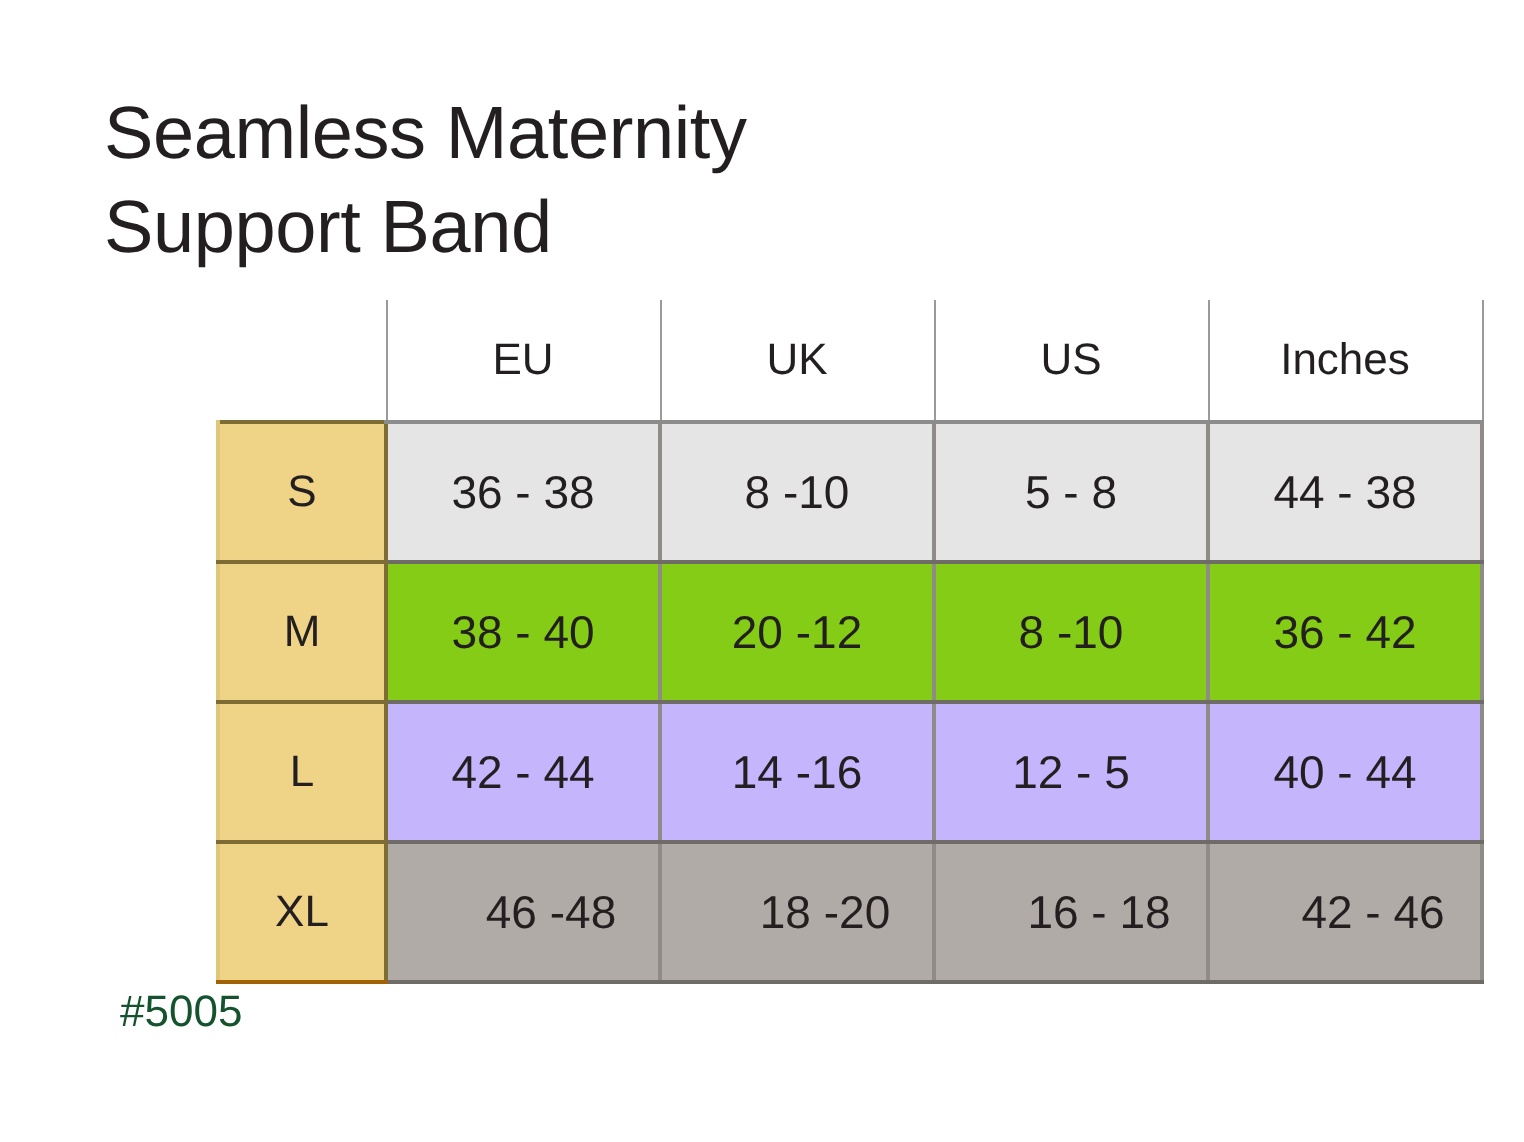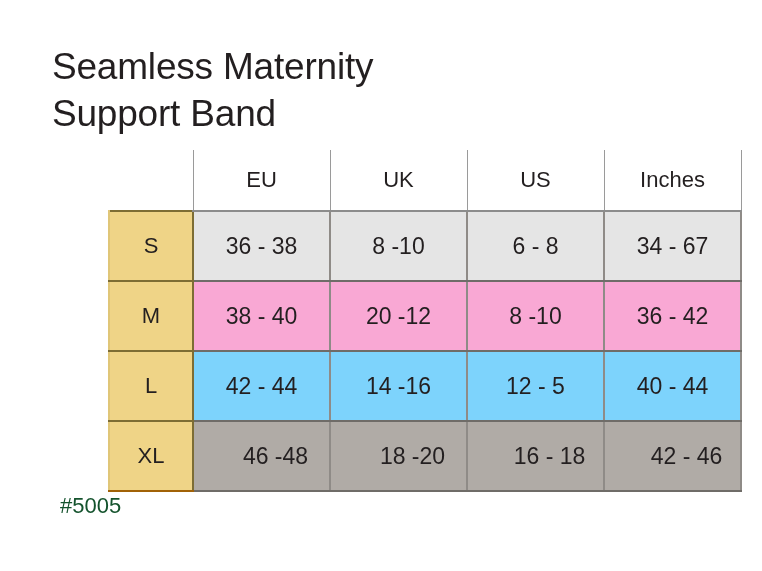--- a/index.html
+++ b/index.html
@@ -99,22 +99,22 @@
   }
   .size-table tbody tr:first-child td.size-cell {
     border-top: 2px solid #7d6d34;
   }
   .size-table tbody tr:last-child td.size-cell {
     border-bottom: 2px solid #a16207;
   }
 
   
   tr.row-s  td.data-cell { background: #e5e5e5; }
-  tr.row-m  td.data-cell { background: #f9a8d4; }
-  tr.row-l  td.data-cell { background: #7dd3fc; }
+  tr.row-m  td.data-cell { background: #84cc16; }
+  tr.row-l  td.data-cell { background: #c4b5fd; }
   tr.row-xl td.data-cell { background: #b0aba6; padding-left: 28px; }
 
   
   .style-code {
     position: absolute;
     left: 60px;
     top: 493px;
     font-size: 22px;
     color: #14532d;
   }
@@ -142,22 +142,22 @@
         <th>UK</th>
         <th>US</th>
         <th>Inches</th>
       </tr>
     </thead>
     <tbody>
       <tr class="row-s">
         <td class="size-cell">S</td>
         <td class="data-cell">36 - 38</td>
         <td class="data-cell">8 -10</td>
-        <td class="data-cell">6 - 8</td>
-        <td class="data-cell">34 - 67</td>
+        <td class="data-cell">5 - 8</td>
+        <td class="data-cell">44 - 38</td>
       </tr>
       <tr class="row-m">
         <td class="size-cell">M</td>
         <td class="data-cell">38 - 40</td>
         <td class="data-cell">20 -12</td>
         <td class="data-cell">8 -10</td>
         <td class="data-cell">36 - 42</td>
       </tr>
       <tr class="row-l">
         <td class="size-cell">L</td>

